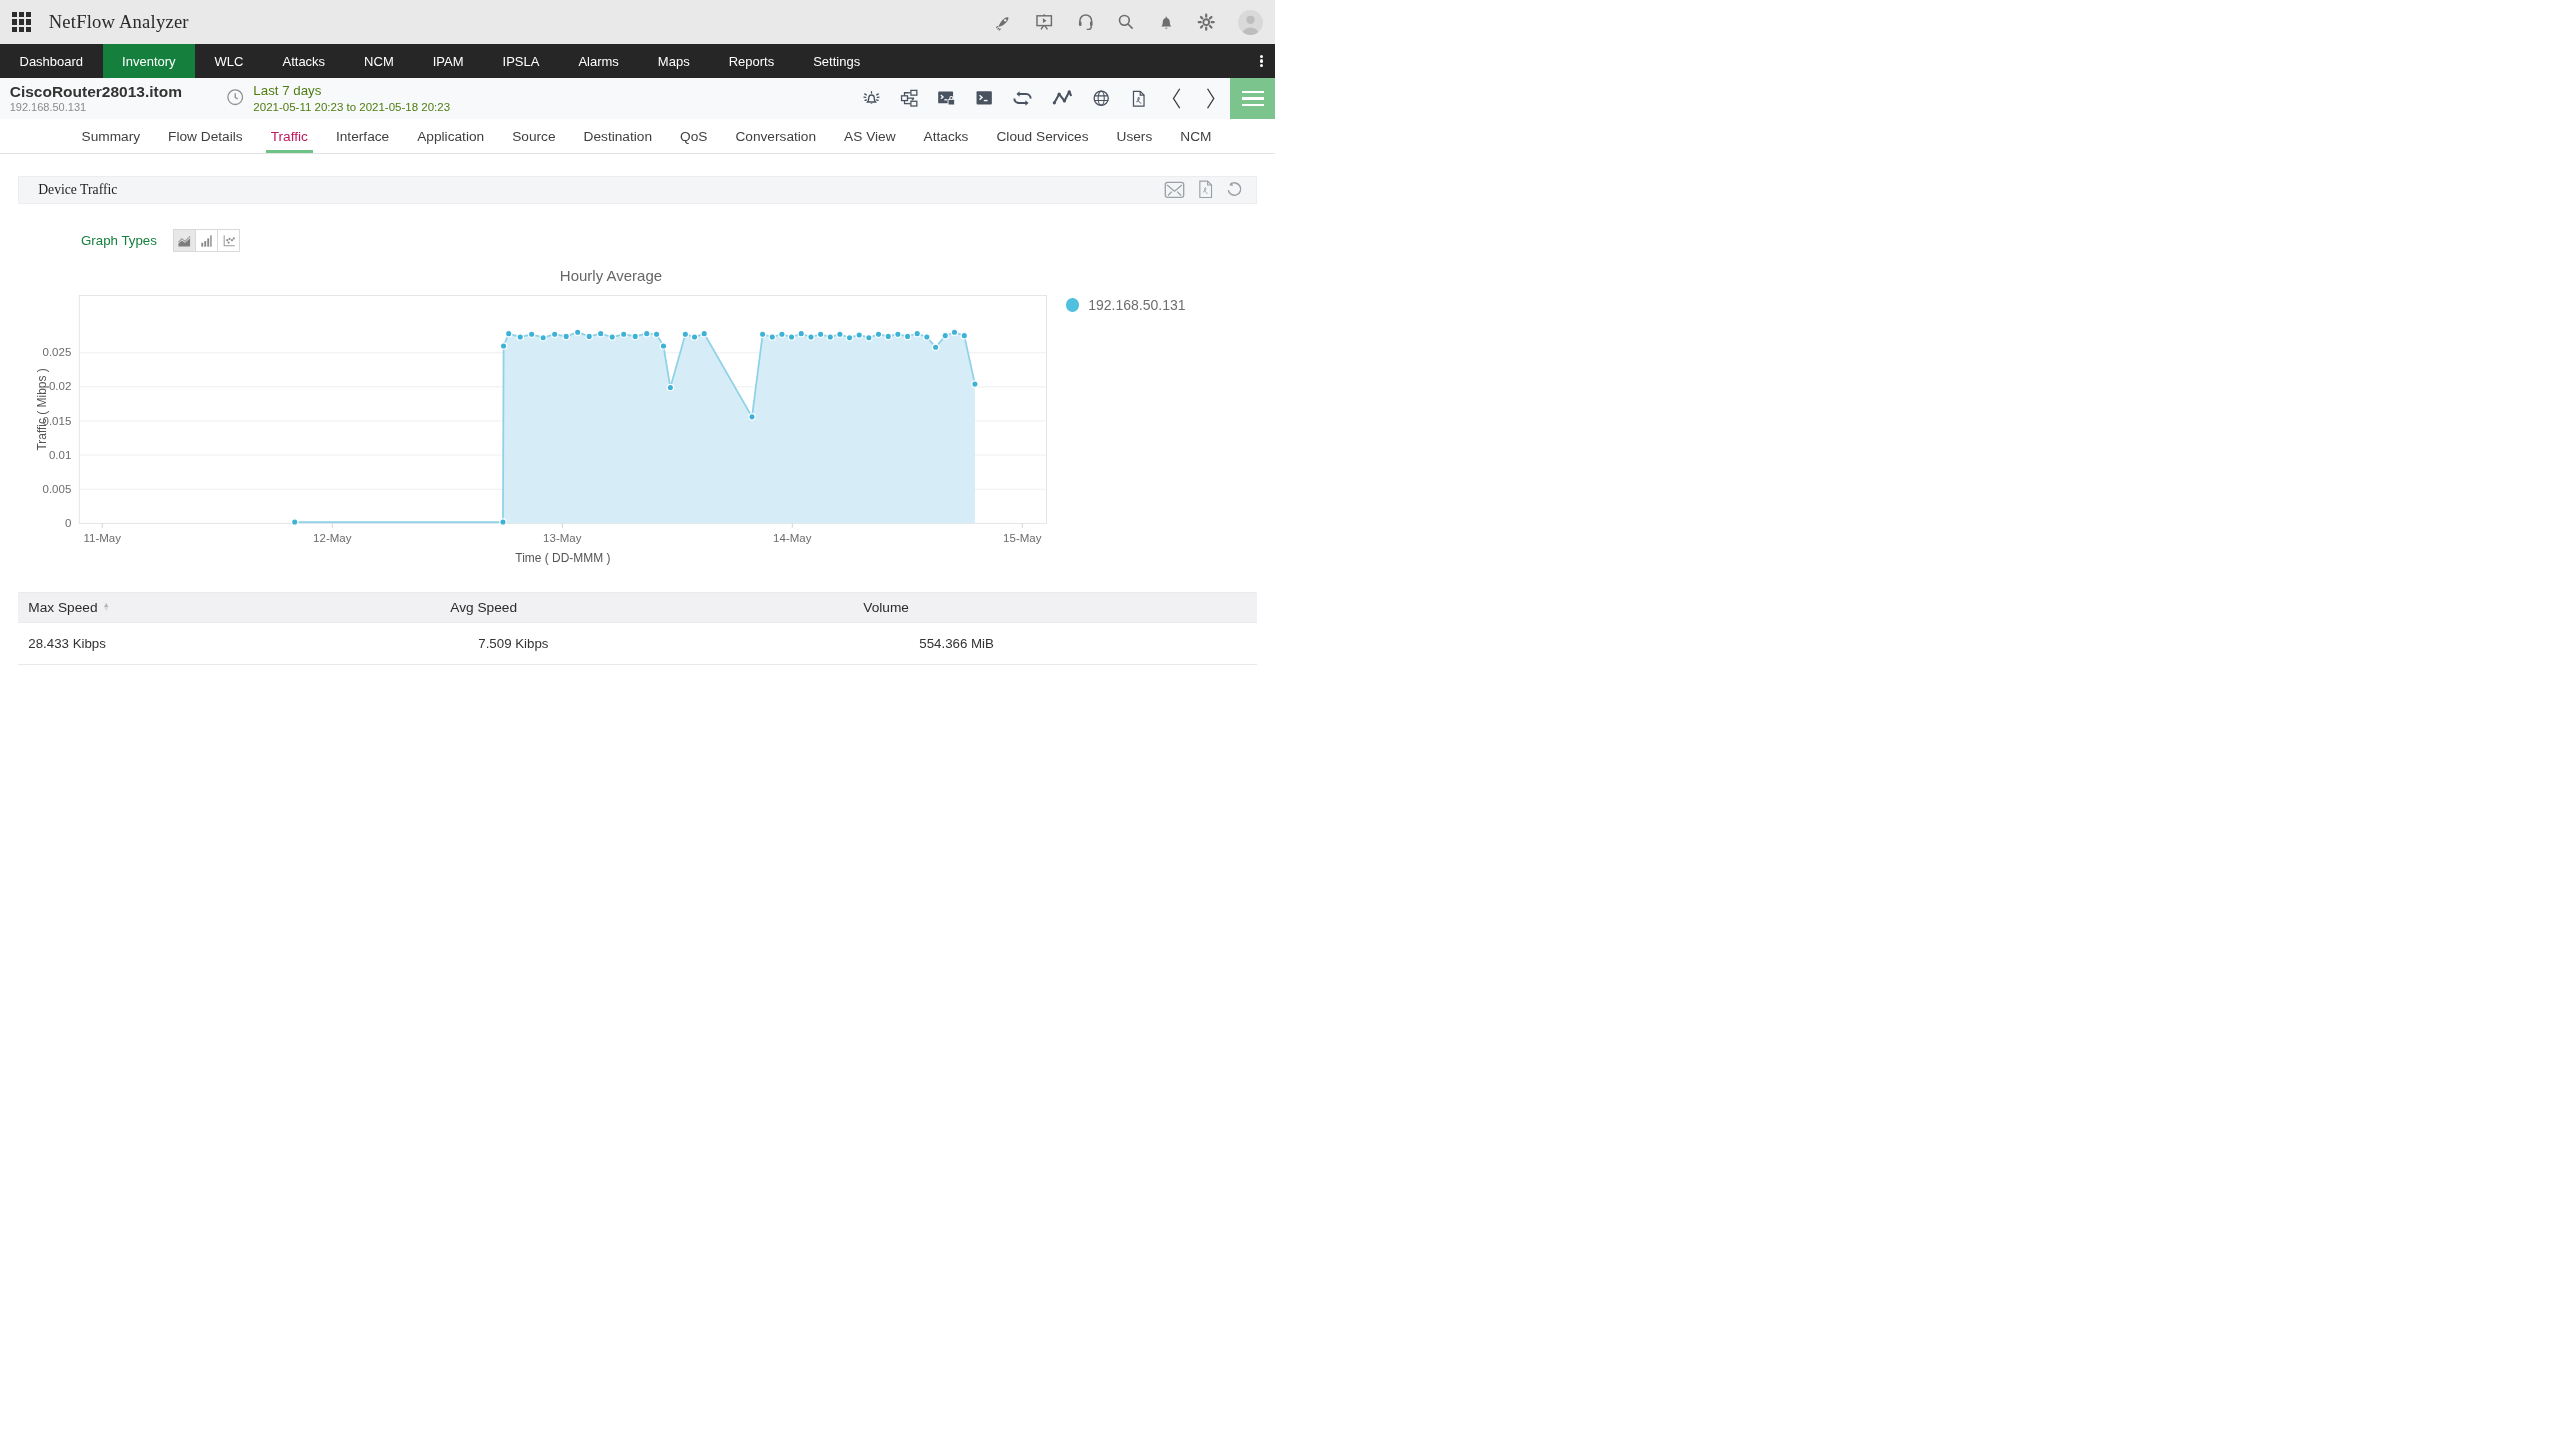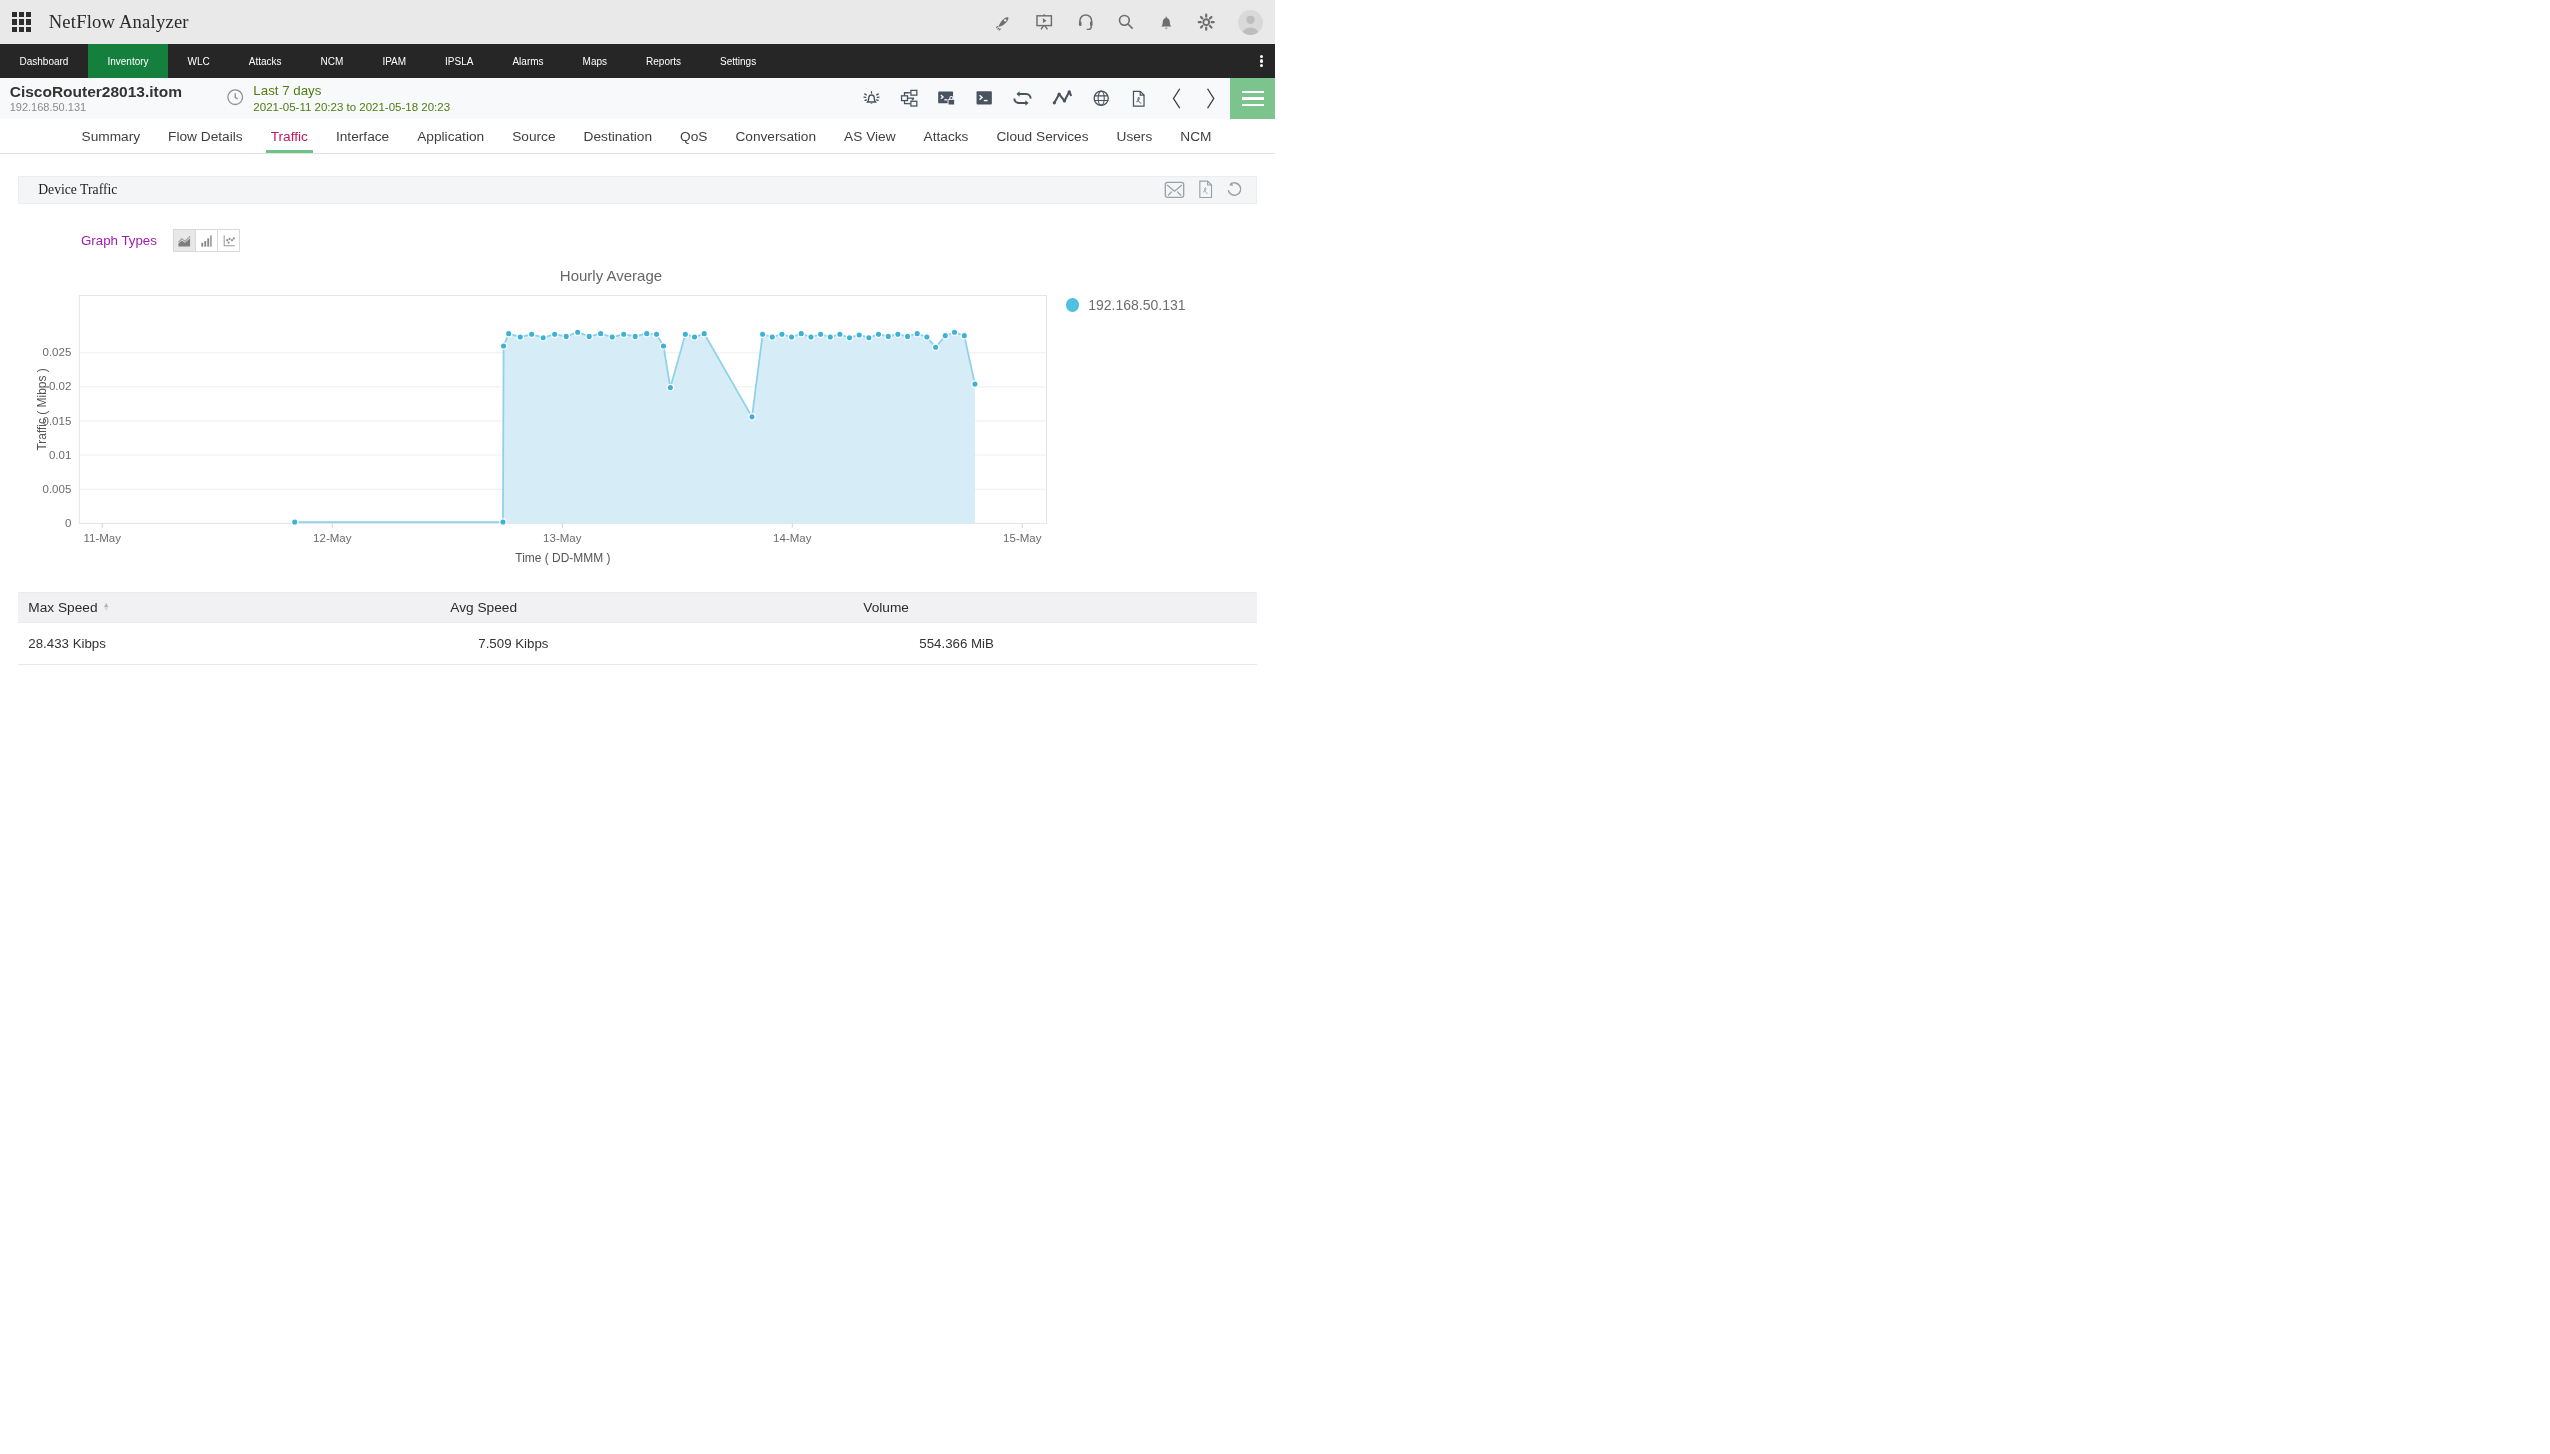--- a/index.html
+++ b/index.html
@@ -10,21 +10,21 @@
   .top-header { height:44px; background:#e9e9e9; display:flex; align-items:center; padding:0 12.4px 0 11.5px; }
   .grid-icon { width:19.5px; height:19.5px; display:grid; grid-template-columns:repeat(3,1fr); gap:2.2px; margin-right:17.7px; cursor:pointer; }
   .grid-icon span { background:#2d2d2d; }
   .brand { font-family:"Liberation Serif", serif; font-size:18.6px; color:#2a2a2a; letter-spacing:0.2px; }
   .hdr-icons { margin-left:auto; display:flex; align-items:center; gap:21px; color:#6e6e6e; }
   .hdr-icons svg { display:block; }
   .avatar { width:25px; height:25px; border-radius:50%; background:#d9d9d9; display:flex; align-items:flex-end; justify-content:center; overflow:hidden; }
 
   
   .nav { height:34px; background:#262626; display:flex; align-items:stretch; }
-  .nav-item { color:#fff; font-size:10px; display:flex; align-items:center; padding:0 19.5px; cursor:pointer; }
+  .nav-item { color:#fff; font-size:13px; display:flex; align-items:center; padding:0 19.5px; cursor:pointer; }
   .nav-item.active { background:#15803d; }
   .nav-kebab { margin-left:auto; display:flex; align-items:center; padding:0 12.4px; cursor:pointer; }
   .nav-kebab i { display:block; width:3.1px; height:3.1px; border-radius:50%; background:#fff; margin:1.8px 0; }
 
   
   .device-bar { height:41px; background:#f8f9fa; display:flex; align-items:center; }
   .dev-id { padding-left:9.7px; line-height:1.15; }
   .dev-name { font-size:15.5px; font-weight:bold; color:#333; }
   .dev-ip { font-size:11px; color:#8a8a8a; }
   .period { display:flex; align-items:center; margin-left:43px; color:#4d7c0f; }
@@ -44,21 +44,21 @@
   .tab.active::after { content:""; position:absolute; left:8.9px; right:8.9px; bottom:0; height:2.7px; background:#6fc287; }
 
   
   .panel-header { margin:22px 17.7px 0 17.7px; height:27.5px; background:#f4f5f7; border:0.9px solid #ededef; display:flex; align-items:center; }
   .panel-title { font-family:"Liberation Serif", serif; font-size:13.7px; color:#1e1e1e; padding-left:19.5px; }
   .panel-icons { margin-left:auto; display:flex; align-items:center; gap:11.5px; padding-right:12.4px; color:#9aa0a6; }
   .panel-icons svg { display:block; cursor:pointer; }
 
   
   .graph-types { margin:26px 0 0 81px; display:flex; align-items:center; height:22px; }
-  .gt-label { font-size:13.3px; color:#a21caf; }
+  .gt-label { font-size:13.3px; color:#15803d; }
   .gt-buttons { display:flex; margin-left:17px; }
   .gt-btn { width:23px; height:23px; border:0.9px solid #d9d9d9; background:#fff; display:flex; align-items:center; justify-content:center; color:#7a7a7a; cursor:pointer; margin-left:-0.9px; }
   .gt-btn.selected { background:#e8e8e8; }
 
   
   .chart-wrap { position:relative; margin-top:10.6px; height:310px; }
   .chart-title { position:absolute; top:5.3px; left:0; width:1222px; text-align:center; font-size:15px; color:#666; }
   .chart-svg { position:absolute; top:12.4px; left:35px; }
   .legend { position:absolute; left:1066px; top:35px; display:flex; align-items:center; gap:8.9px; }
   .legend-dot { width:13.3px; height:13.3px; border-radius:50%; }

